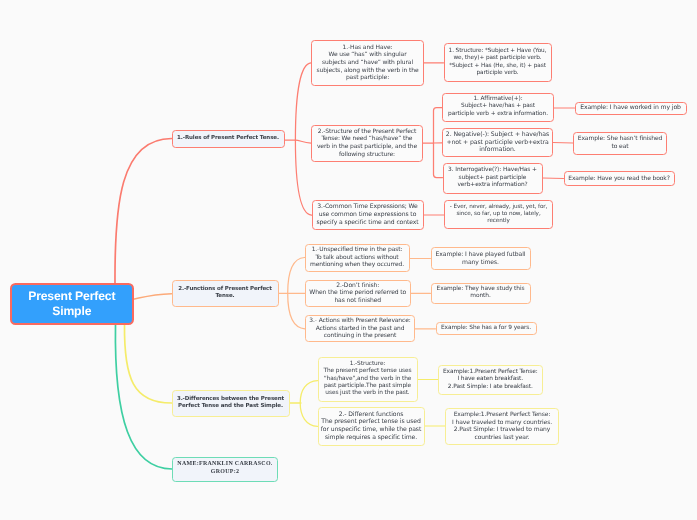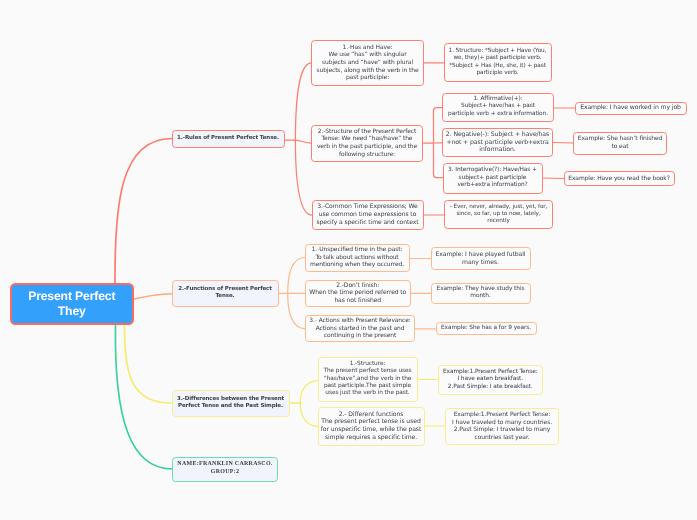--- a/index.html
+++ b/index.html
@@ -45,21 +45,21 @@
     <path d="M409.5,258.5 L430.5,258.5" fill="none" stroke="#ffb98c" stroke-width="1.2" stroke-linecap="round"></path>
     <path d="M410.5,293.3 L430.5,293.3" fill="none" stroke="#ffb98c" stroke-width="1.2" stroke-linecap="round"></path>
     <path d="M415,328.8 L435.5,328.8" fill="none" stroke="#ffb98c" stroke-width="1.2" stroke-linecap="round"></path>
     <path d="M289.5,403 L301,403" fill="none" stroke="#f5ec6a" stroke-width="1.3" stroke-linecap="round"></path>
     <path d="M317.5,380.6 C306,381.2 300.2,390 300.2,403 C300.2,416 306,425.7 317.5,426.3" fill="none" stroke="#f5ec6a" stroke-width="1.3" stroke-linecap="round"></path>
     <path d="M417.5,379.5 L438,379.5" fill="none" stroke="#f5ec6a" stroke-width="1.2" stroke-linecap="round"></path>
     <path d="M424.5,426 L445,426" fill="none" stroke="#f5ec6a" stroke-width="1.2" stroke-linecap="round"></path>
   </svg>
 
   <div id="root">
-      <span><span class="ln">Present Perfect</span><br><span class="ln">They</span></span>
+      <span><span class="ln">Present Perfect</span><br><span class="ln">Simple</span></span>
     </div>
 
   <div class="node" id="b-rules" style="left:171.5px;top:129.5px;width:113.0px;height:18.0px;border-color:#fd7e72;font-size:5.5px;font-weight:bold;background:#f1f4fa;">
       <span><span class="ln">1.-Rules of Present Perfect Tense.</span></span>
     </div>
   <div class="node" id="b-func" style="left:171.5px;top:280.0px;width:107.0px;height:26.5px;border-color:#ffb98c;font-size:5.5px;font-weight:bold;background:#f1f4fa;">
       <span><span class="ln">2.-Functions of Present Perfect</span><br><span class="ln">Tense.</span></span>
     </div>
   <div class="node" id="b-diff" style="left:171.5px;top:389.5px;width:118.0px;height:27.0px;border-color:#f7ee94;font-size:5.5px;font-weight:bold;background:#f1f4fa;">
       <span><span class="ln">3.-Differences between the Present</span><br><span class="ln">Perfect Tense and the Past Simple.</span></span>

